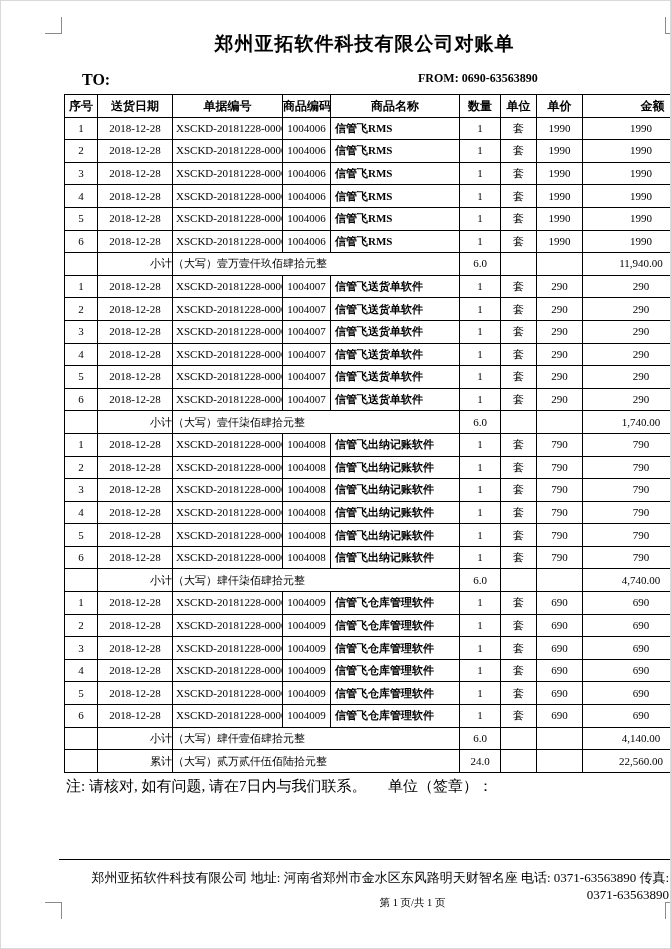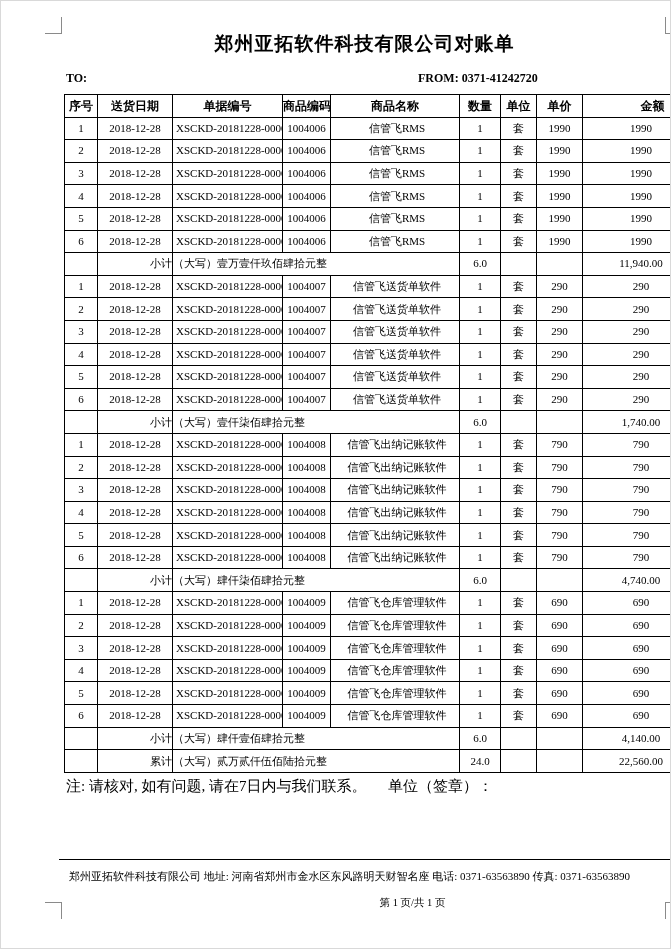--- a/index.html
+++ b/index.html
@@ -16,62 +16,62 @@
   .mark.tl{left:16px;top:16px;border-right-width:1px;border-bottom-width:1px;}
   .mark.tr{left:636px;top:16px;border-left-width:1px;border-bottom-width:1px;}
   .mark.bl{left:16px;top:901px;border-right-width:1px;border-top-width:1px;}
   .mark.br{left:636px;top:901px;border-left-width:1px;border-top-width:1px;}
 
   .title{
     text-align:center;margin:0;padding-top:30px;
     font-size:19px;font-weight:bold;letter-spacing:1px;
   }
   .hline{position:relative;height:16px;margin:0 0 0 37px;width:600px;}
-  .hline .left{position:absolute;left:0;top:0;font-weight:bold;font-size:12px;}
+  .hline .left{position:absolute;left:16px;top:0;font-weight:bold;font-size:16px;}
   .hline .right{position:absolute;left:352px;top:0;font-weight:bold;font-size:12px;}
   .to-line{margin-top:14px;}
   .cust-line{margin-top:11px;margin-left:35px;}
 
   table.stmt{
     border-collapse:collapse;table-layout:fixed;
     margin:7px 0 0 35px;width:604px;
   }
   table.stmt th,table.stmt td{
     border:1px solid #000;height:21.6px;padding:0;
     font-size:11px;line-height:1;text-align:center;
     overflow:hidden;white-space:nowrap;
   }
   table.stmt th{font-weight:bold;font-size:12px;}
   table.stmt td.c2{text-align:left;padding-left:3px;}
-  table.stmt td.c4{text-align:center;padding-left:4px;}
+  table.stmt td.c4{text-align:left;padding-left:4px;font-weight:bold;}
   table.stmt td.lab{text-align:right;}
   table.stmt td.words{text-align:left;}
 
   .note-line{position:relative;margin:4px 0 0 37px;width:600px;height:15px;font-size:15px;}
   .note-line .seal{position:absolute;left:322px;top:0;}
 
   .foot-rule{position:absolute;left:30px;top:858px;width:620px;border:0;border-top:1px solid #000;margin:0;}
-  .foot-company{position:absolute;left:40px;top:868px;width:600px;font-size:11px;}
+  .foot-company{position:absolute;left:40px;top:868px;width:600px;font-size:13px;text-align:right;}
   .foot-page{position:absolute;left:0;top:895px;width:671px;text-align:center;font-size:10.5px;padding-left:48px;}
 </style>
 </head>
 <body>
 
 <div class="page">
 
   <div class="mark tl"></div>
   <div class="mark tr"></div>
   <div class="mark bl"></div>
   <div class="mark br"></div>
 
   <h1 class="title">郑州亚拓软件科技有限公司对账单</h1>
 
   <div class="hline to-line">
     <span class="left">TO:</span>
-    <span class="right">FROM: 0371-41242720</span>
+    <span class="right">FROM: 0690-63563890</span>
   </div>
 
 
   <table class="stmt">
     <thead>
       <tr id="head-row">
           <th style="width: 32px;">序号</th>
           <th style="width: 74px;">送货日期</th>
           <th style="width: 109px;">单据编号</th>
           <th style="width: 47px;">商品编码</th>

